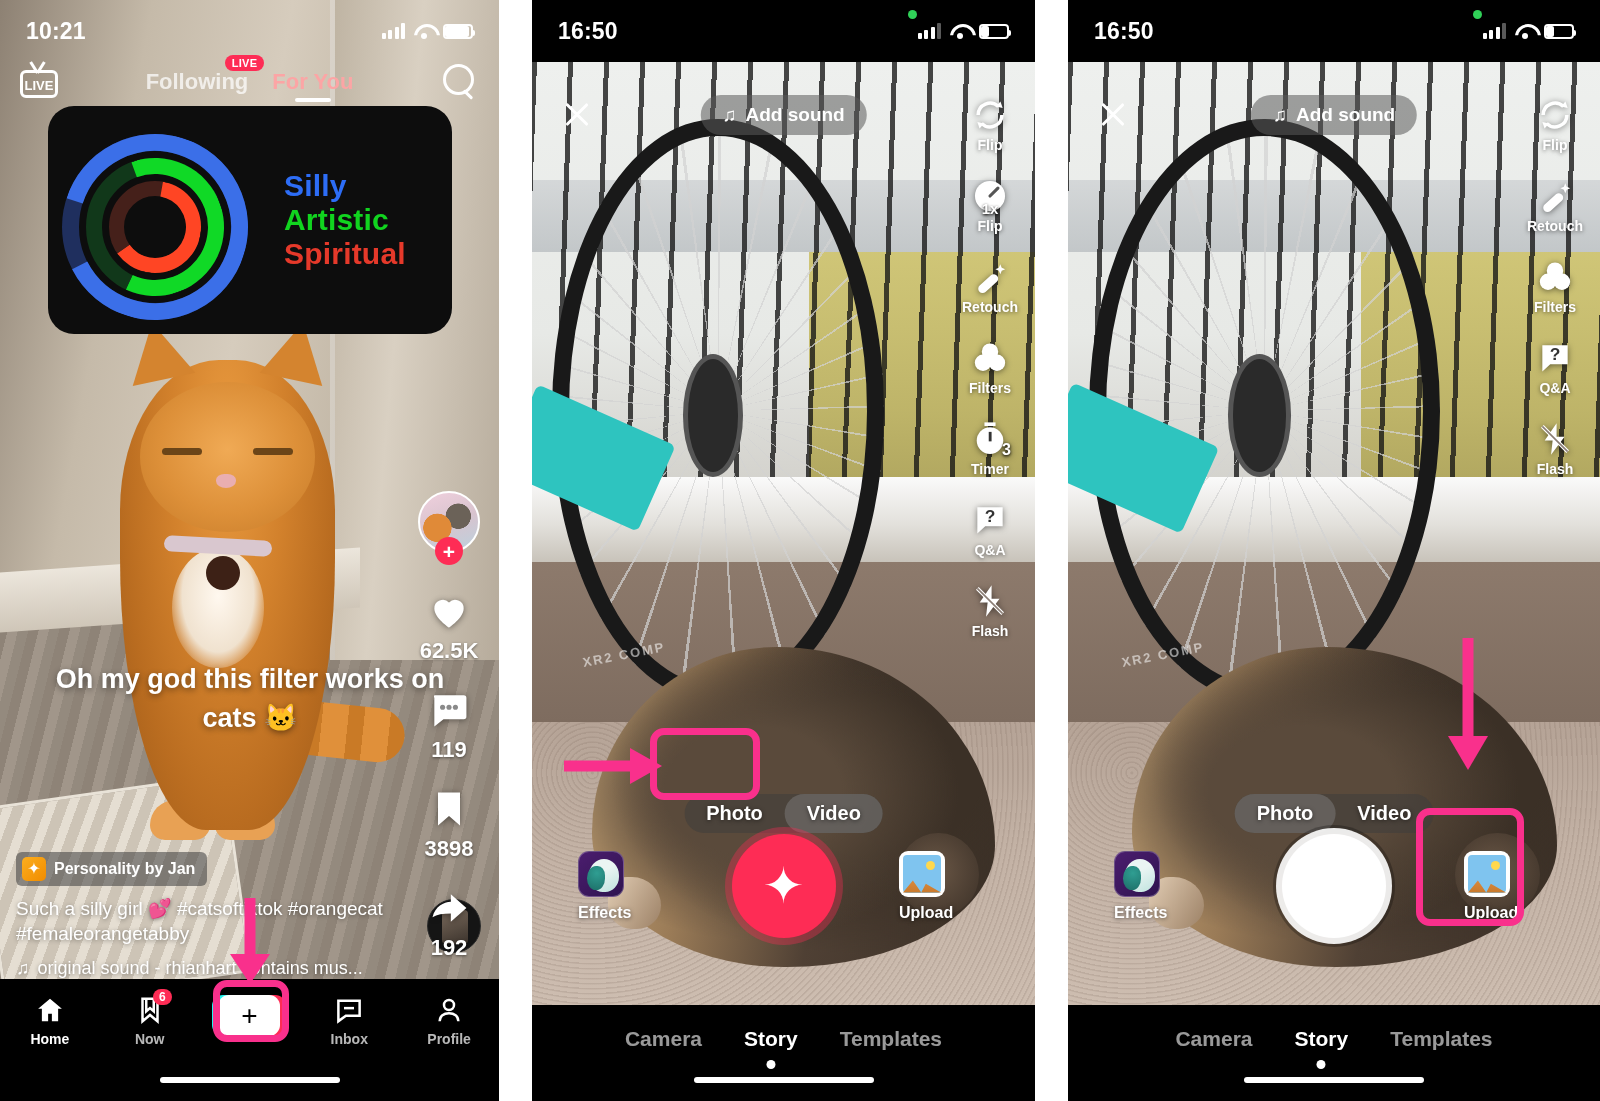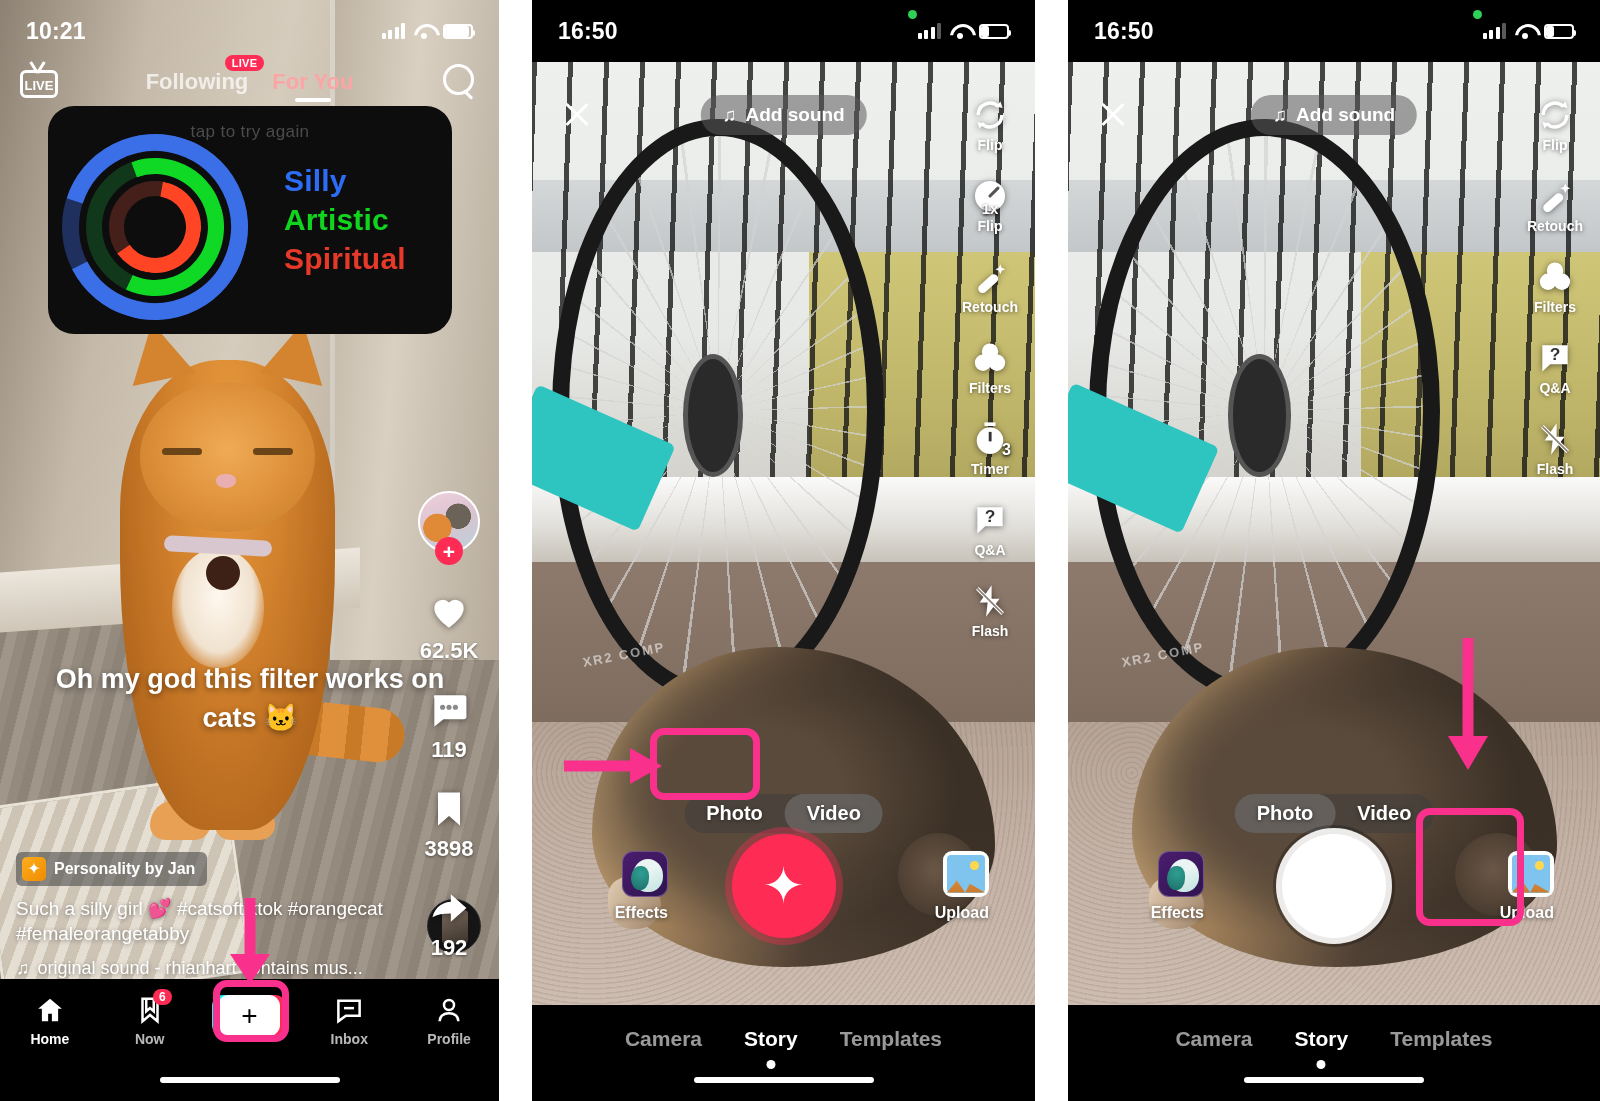--- a/index.html
+++ b/index.html
@@ -115,21 +115,21 @@
              border-right-color:#3b6fe8; border-bottom-color:#3b6fe8; border-left-color:#3b6fe8;
              transform: rotate(-72deg); clip-path: polygon(50% 50%,50% 0,100% 0,100% 100%,0 100%,0 0); }
   .ring.r2 { inset:24px; border:16px solid #11381a; }
   .ring.r2f{ inset:24px; border:16px solid transparent; border-top-color:#10d926;
              border-right-color:#10d926; border-bottom-color:#10d926;
              transform: rotate(-20deg); clip-path: polygon(50% 50%,50% 0,100% 0,100% 100%,0 100%); }
   .ring.r3 { inset:47px; border:15px solid #45201a; }
   .ring.r3f{ inset:47px; border:15px solid transparent; border-top-color:#ff4524;
              border-right-color:#ff4524; border-bottom-color:#ff4524;
              transform: rotate(10deg); clip-path: polygon(50% 50%,50% 0,100% 0,100% 100%,0 100%); }
-  .filter-labels{ margin-left:36px; display:flex; flex-direction:column; gap:5px; }
+  .filter-labels{ margin-left:36px; display:flex; flex-direction:column; }
   .filter-labels div{ font-size:30px; font-weight:bold; letter-spacing:.2px; }
   .lbl-silly{ color:#2d6df6; } .lbl-art{ color:#11d41f; } .lbl-spirit{ color:#e5392a; }
 
   
   .feed-top { position:absolute; left:0; right:0; top:58px; height:54px; z-index:30;
     display:flex; align-items:center; justify-content:center; }
   .live-ico { position:absolute; left:18px; top:2px; width:42px; height:40px; color:#fff; }
   .live-ico .tv { position:absolute; left:2px; top:10px; width:38px; height:28px;
       border:3px solid #fff; border-radius:6px; }
   .live-ico .ant1,.live-ico .ant2{ position:absolute; top:0px; left:18px; width:3px; height:13px; background:#fff; transform-origin:bottom;}
@@ -257,21 +257,21 @@
   .tool .tico{ width:38px; height:38px; filter: drop-shadow(0 1px 3px rgba(0,0,0,.5)); position:relative; }
 
   .pv-toggle{ position:absolute; left:50%; transform:translateX(-50%); bottom:268px;
     background: rgba(60,60,60,.5); border-radius:20px; display:flex; z-index:24; }
   .pv-opt{ padding:8px 22px; border-radius:20px; color:#fff; font-size:20px; font-weight:bold;
     text-shadow:0 1px 4px rgba(0,0,0,.5); }
   .pv-opt.sel{ background: rgba(130,130,130,.45); }
 
   .cam-bottom{ position:absolute; left:0; right:0; bottom:150px; height:130px; z-index:24;
     display:flex; align-items:center; justify-content:space-between; padding:0 46px; }
-  .sidebtn{ display:flex; flex-direction:column; align-items:flex-end; gap:7px; color:#fff; width:90px; }
+  .sidebtn{ display:flex; flex-direction:column; align-items:flex-start; gap:7px; color:#fff; width:90px; }
   .sidebtn .lbl{ font-size:16px; font-weight:bold; text-shadow:0 1px 4px rgba(0,0,0,.55); }
   .fx-thumb{ width:46px; height:46px; border-radius:11px;
     background: linear-gradient(140deg,#4b1d6e 0%, #2f1450 100%); position:relative; overflow:hidden;
     border:1px solid rgba(255,255,255,.25); }
   .fx-thumb::before{ content:""; position:absolute; left:10px; top:7px; width:30px; height:33px;
     background: linear-gradient(150deg,#eaf5f3 40%, #bfe3de 100%); border-radius:50% 50% 46% 46%; }
   .fx-thumb::after{ content:""; position:absolute; left:8px; top:14px; width:18px; height:24px;
     background: radial-gradient(circle at 55% 30%, #2f9e92, #1d6e67); border-radius:50% 40% 48% 48%; }
   .up-thumb{ width:46px; height:46px; border-radius:9px; background:#fff; position:relative;
     display:flex; align-items:center; justify-content:center; overflow:hidden; }
@@ -355,21 +355,20 @@
           <span class="live-pill">LIVE</span>
         </div>
         <div class="tab active">
           <span>For You</span>
         </div>
       </div>
       <div class="search-ico"></div>
     </div>
 
     <div class="filter-card">
-      <div class="filter-hint">tap to try again</div>
       <div class="rings">
         <div class="ring r1"></div>
         <div class="ring r1f"></div>
         <div class="ring r2"></div>
         <div class="ring r2f"></div>
         <div class="ring r3"></div>
         <div class="ring r3f"></div>
       </div>
       <div class="filter-labels">
         <div class="lbl-silly">Silly</div>

